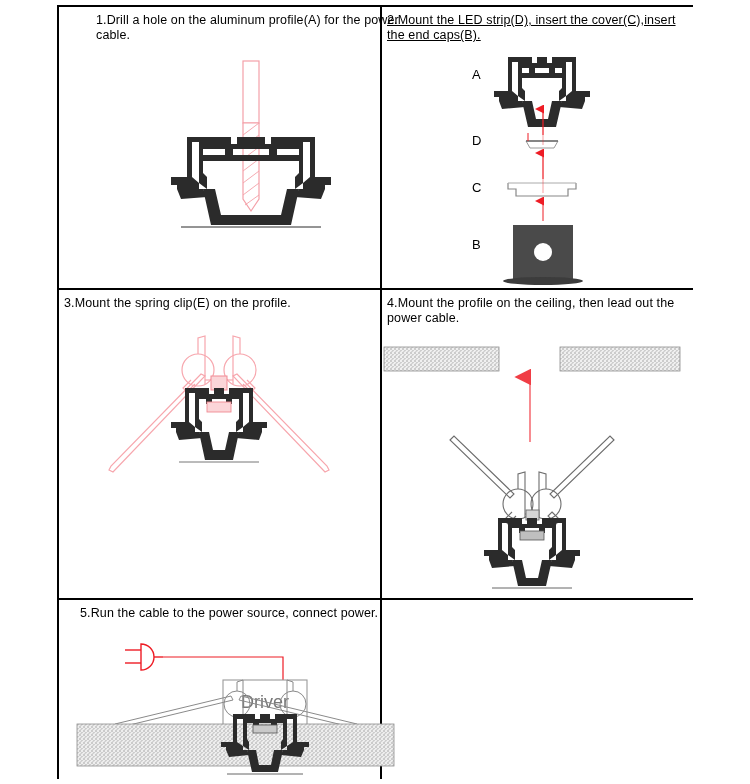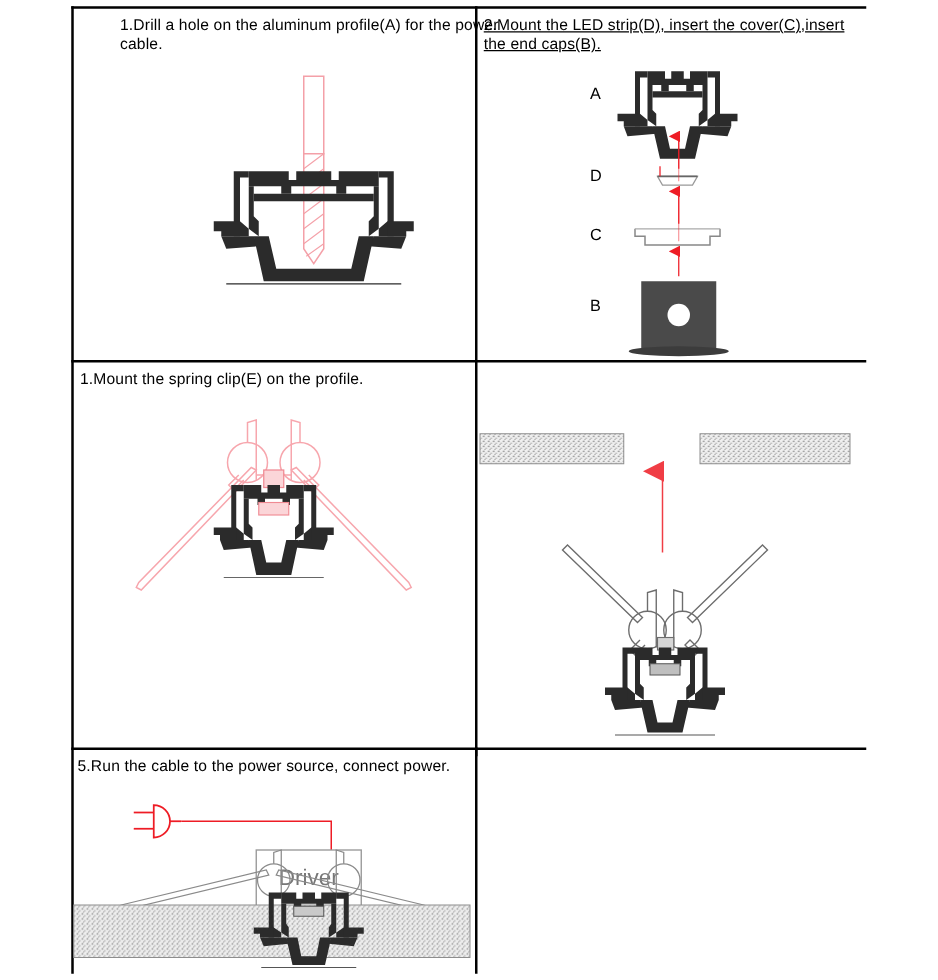--- a/index.html
+++ b/index.html
@@ -114,21 +114,21 @@
             <line x1="161" y1="130" x2="161" y2="104" stroke-width="1" marker-end="url(#ar)"></line>
             <line x1="161" y1="172" x2="161" y2="152" stroke-width="1" marker-end="url(#ar)"></line>
             <line x1="161" y1="96" x2="161" y2="60" stroke-width="0.8" opacity="0.55"></line>
             <line x1="161" y1="144" x2="161" y2="108" stroke-width="0.8" opacity="0.55"></line>
           </g>
         </svg>
       </div>
     </div>
 
     <div class="cell" style="left:2px;top:285px;width:321px;height:308px;">
-      <div class="cap">1.Mount the spring clip(E) on the profile.</div>
+      <div class="cap">3.Mount the spring clip(E) on the profile.</div>
       <div class="art" style="top:28px;">
         <svg width="321" height="180" viewBox="0 0 321 180">
           <g fill="none" stroke="#f7a6ad" stroke-width="1.2">
             <path d="M50 152 L52 148 L142 56 L146 58 L54 154 Z"></path>
             <circle cx="139" cy="52" r="16"></circle>
             <path d="M139 36 L139 20 L146 18 L146 66"></path>
             <path d="M132 62 L124 70 L128 74 L136 66"></path>
           </g>
           <g fill="none" stroke="#f7a6ad" stroke-width="1.2">
             <path d="M270 152 L268 148 L178 56 L174 58 L266 154 Z"></path>
@@ -152,20 +152,21 @@
             <path d="M203 114 L180 114 L177 120 L200 122 Z"></path>
             <path d="M140 114 L146 142 L174 142 L180 114 L170 114 L166 132 L154 132 L150 114 Z"></path>
           </g>
           <rect x="148" y="84" width="24" height="10" fill="#fbd5d8" stroke="#f08a93" stroke-width="0.9"></rect>
           <path d="M120 144 L200 144" stroke="#666" stroke-width="0.9" fill="none"></path>
         </svg>
       </div>
     </div>
 
     <div class="cell" style="left:325px;top:285px;width:311px;height:308px;">
+      <div class="cap">4.Mount the profile on the ceiling, then lead out the power cable.</div>
       <div class="art" style="top:42px;">
         <svg width="311" height="265" viewBox="0 0 311 265">
           <defs>
             <pattern id="stip" width="4" height="4" patternUnits="userSpaceOnUse">
               <rect width="4" height="4" fill="#f0f0f0"></rect>
               <circle cx="1" cy="1" r="0.7" fill="#8d8d8d"></circle>
               <circle cx="3" cy="2.6" r="0.6" fill="#a5a5a5"></circle>
               <circle cx="2" cy="3.4" r="0.45" fill="#787878"></circle>
             </pattern>
             <marker id="ar4" markerWidth="14" markerHeight="14" refX="7" refY="13" orient="auto">
@@ -205,21 +206,21 @@
             <path d="M107 228 L130 228 L133 234 L110 236 Z"></path>
             <path d="M193 228 L170 228 L167 234 L190 236 Z"></path>
             <path d="M130 228 L136 254 L164 254 L170 228 L160 228 L156 246 L144 246 L140 228 Z"></path>
           </g>
           <rect x="138" y="199" width="24" height="9" fill="#bfbfbf" stroke="#555" stroke-width="0.8"></rect>
           <path d="M110 256 L190 256" stroke="#555" stroke-width="0.9"></path>
         </svg>
       </div>
     </div>
 
-    <div class="cell" style="left:0;top:595px;width:368px;height:179px;">
+    <div class="cell" style="left:18px;top:595px;width:368px;height:179px;">
       <div class="cap">5.Run the cable to the power source, connect power.</div>
       <div class="art" style="top:38px;">
         <svg width="321" height="145" viewBox="0 0 321 145">
           <defs>
             <pattern id="stip5" width="4" height="4" patternUnits="userSpaceOnUse">
               <rect width="4" height="4" fill="#eeeeee"></rect>
               <circle cx="1" cy="1" r="0.7" fill="#8d8d8d"></circle>
               <circle cx="3" cy="2.6" r="0.6" fill="#a5a5a5"></circle>
               <circle cx="2" cy="3.4" r="0.45" fill="#787878"></circle>
             </pattern>

